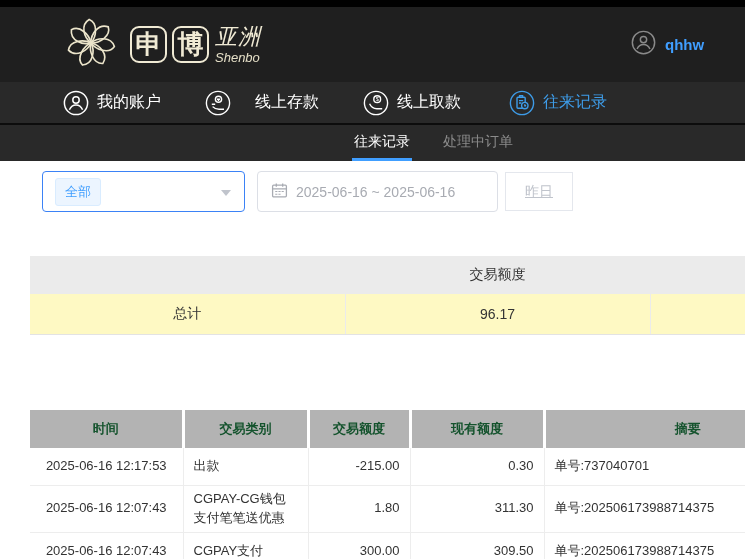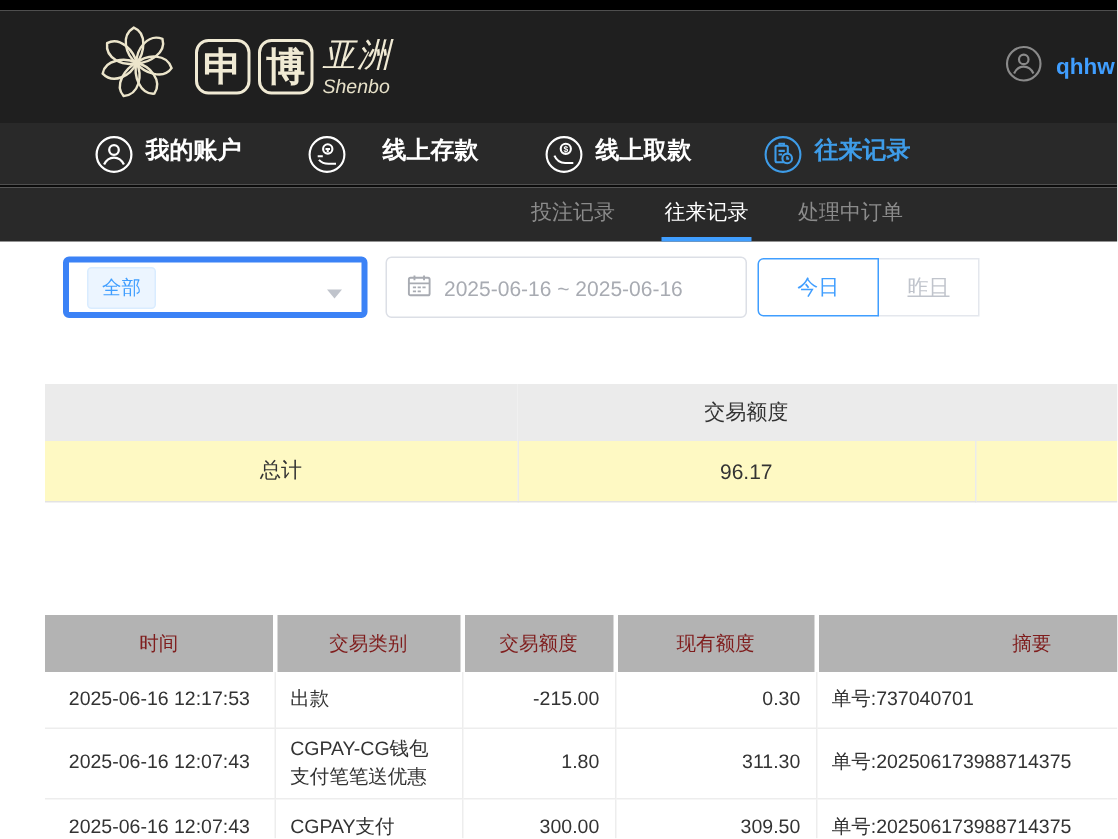--- a/index.html
+++ b/index.html
@@ -13,41 +13,41 @@
   
   .brand-bar { height:75px; background:#1f1f1f; position:relative; display:flex; align-items:center; }
   .logo-group { display:flex; align-items:center; margin-left:62px; cursor:pointer; }
   .logo-flower { width:58px; height:58px; }
   .logo-boxes { display:flex; gap:5px; margin-left:10px; }
   .logo-box { width:37px; height:37px; border:2px solid #f0ead4; border-radius:9px;
     color:#f0ead4; font-size:26px; font-weight:bold; display:flex; align-items:center; justify-content:center; }
   .logo-sub { margin-left:6px; color:#f0ead4; line-height:1;font-style:italic; }
   .logo-region { font-size:22px; letter-spacing:1px; }
   .logo-latin { font-size:13px; margin-top:3px; color:#e6e0c8; }
-  .user-box { position:absolute; left:670px; top:0; height:75px; display:flex; align-items:center; gap:9px; cursor:pointer; }
+  .user-box { position:absolute; left:631px; top:0; height:75px; display:flex; align-items:center; gap:9px; cursor:pointer; }
   .username { color:#409eff; font-size:15px; font-weight:bold; white-space:nowrap; }
 
   
   .nav-bar { height:41px; background:#292929; display:flex; align-items:center; }
-  .nav-item { display:flex; gap:8px; color:#fff; font-size:16px;
-    white-space:nowrap; cursor:pointer;font-weight:bold; }
+  .nav-item { display:flex; align-items:center; gap:8px; color:#fff; font-size:16px;
+    white-space:nowrap; cursor:pointer; }
   .nav-item .ni { width:26px; height:26px; display:block; }
   .nav-item.active { color:#3e9ce8; }
   .nav-sep { height:2px; background:#0c0c0c; }
 
   
   .subnav { height:36px; background:#292929; display:flex; align-items:stretch; padding-left:352px; gap:29px; }
   .subtab { display:flex; align-items:center; font-size:14px; color:#8b8b8b;
     border-bottom:3px solid transparent; padding:0 2px; cursor:pointer; }
   .subtab.active { color:#fff; border-bottom-color:#409eff; }
 
   
   .filter-row { position:relative; height:52px; }
   .dd-select { position:absolute; left:42px; top:10px; width:203px; height:41px;
-    border:4px solid #3b82f6; border-radius:4px; background:#fff; display:flex; align-items:center; cursor:pointer; }
+    border:1px solid #3b82f6; border-radius:4px; background:#fff; display:flex; align-items:center; cursor:pointer; }
   .dd-tag { margin-left:12px; background:#ecf5ff; border:1px solid #d9ecff; color:#409eff;
     font-size:13px; padding:4px 9px; border-radius:3px; }
   .dd-caret { position:absolute; right:13px; top:18px; width:0; height:0;
     border-left:5px solid transparent; border-right:5px solid transparent; border-top:6px solid #c0c4cc; }
   .date-input { position:absolute; left:257px; top:10px; width:241px; height:41px;
     border:1px solid #dcdfe6; border-radius:4px; display:flex; align-items:center; gap:8px;
     padding-left:13px; color:#a8abb2; font-size:14px; cursor:text; white-space:nowrap; }
   .seg-group { position:absolute; left:505px; top:11px; display:flex; }
   .seg-btn { height:39px; display:flex; align-items:center; justify-content:center;
     border:1px solid #e4e7ed; background:#fff; color:#c0c4cc; font-size:14px; cursor:pointer; }
@@ -58,21 +58,21 @@
 
   
   .sum-table { margin:43px 0 0 30px; width:800px; border-collapse:collapse; table-layout:fixed; }
   .sum-table th { background:#ebebeb; height:38px; font-size:14px; font-weight:normal; color:#333; text-align:center; }
   .sum-table td { height:40px; font-size:14px; color:#333; text-align:center;
     border-right:1px solid #ebebeb; border-bottom:1px solid #e3e3e3; background:#fef9c3; }
   .sum-table td:last-child { border-right:none; }
 
   
   .rec-table { margin:75px 0 0 30px; width:800px; border-collapse:collapse; table-layout:fixed; }
-  .rec-table th { background:#b3b3b3; color:#7f1d1d; height:38px; font-size:13px; font-weight:normal;
+  .rec-table th { background:#b3b3b3; color:#14532d; height:38px; font-size:13px; font-weight:bold;
     text-align:center; border-right:3px solid #fff; }
   .rec-table th:last-child { border-right:none; }
   .rec-table td { height:38px; font-size:13px; color:#333; background:#fff;
     border-right:1px solid #ededed; border-bottom:1px solid #ededed; padding:4px 10px; line-height:1.45; }
   .rec-table td:last-child { border-right:none; }
   .cell-time { text-align:center; padding:4px 4px; }
   .cell-type { text-align:left; padding-right:18px; }
   .cell-num { text-align:right; padding-right:12px; }
   .cell-note { text-align:left; white-space:nowrap; }
 
@@ -165,42 +165,40 @@
           <circle cx="15.8" cy="15.6" r="3.2" fill="#292929"></circle>
           <path d="M15.8 14.2 v1.6 h1.3"></path>
         </svg>
       </span>
       <span>往来记录</span>
     </div>
   </div>
   <div class="nav-sep"></div>
 
   <div class="subnav">
-    <div class="subtab">投注记录</div>
     <div class="subtab active">往来记录</div>
     <div class="subtab">处理中订单</div>
   </div>
 
   <div class="filter-row">
     <div class="dd-select">
       <span class="dd-tag">全部</span>
       <span class="dd-caret"></span>
     </div>
     <div class="date-input">
       <span>
         <svg class="ico-cal" viewBox="0 0 16 16" fill="none" stroke="#a8abb2" stroke-width="1.2">
           <rect x="1.5" y="3" width="13" height="11" rx="1"></rect>
           <path d="M1.5 6.5 h13 M5 1.5 v3 M11 1.5 v3"></path>
           <path d="M4 9 h2 M7 9 h2 M10 9 h2 M4 11.5 h2 M7 11.5 h2" stroke-width="1"></path>
         </svg>
       </span>
       <span>2025-06-16 ~ 2025-06-16</span>
     </div>
     <div class="seg-group">
-      <button class="seg-btn seg-today">今日</button>
       <button class="seg-btn seg-mid">昨日</button>
     </div>
   </div>
 
   <table class="sum-table">
     <colgroup>
         <col style="width:315px">
         <col style="width:305px">
         <col style="width:180px">
       </colgroup>

